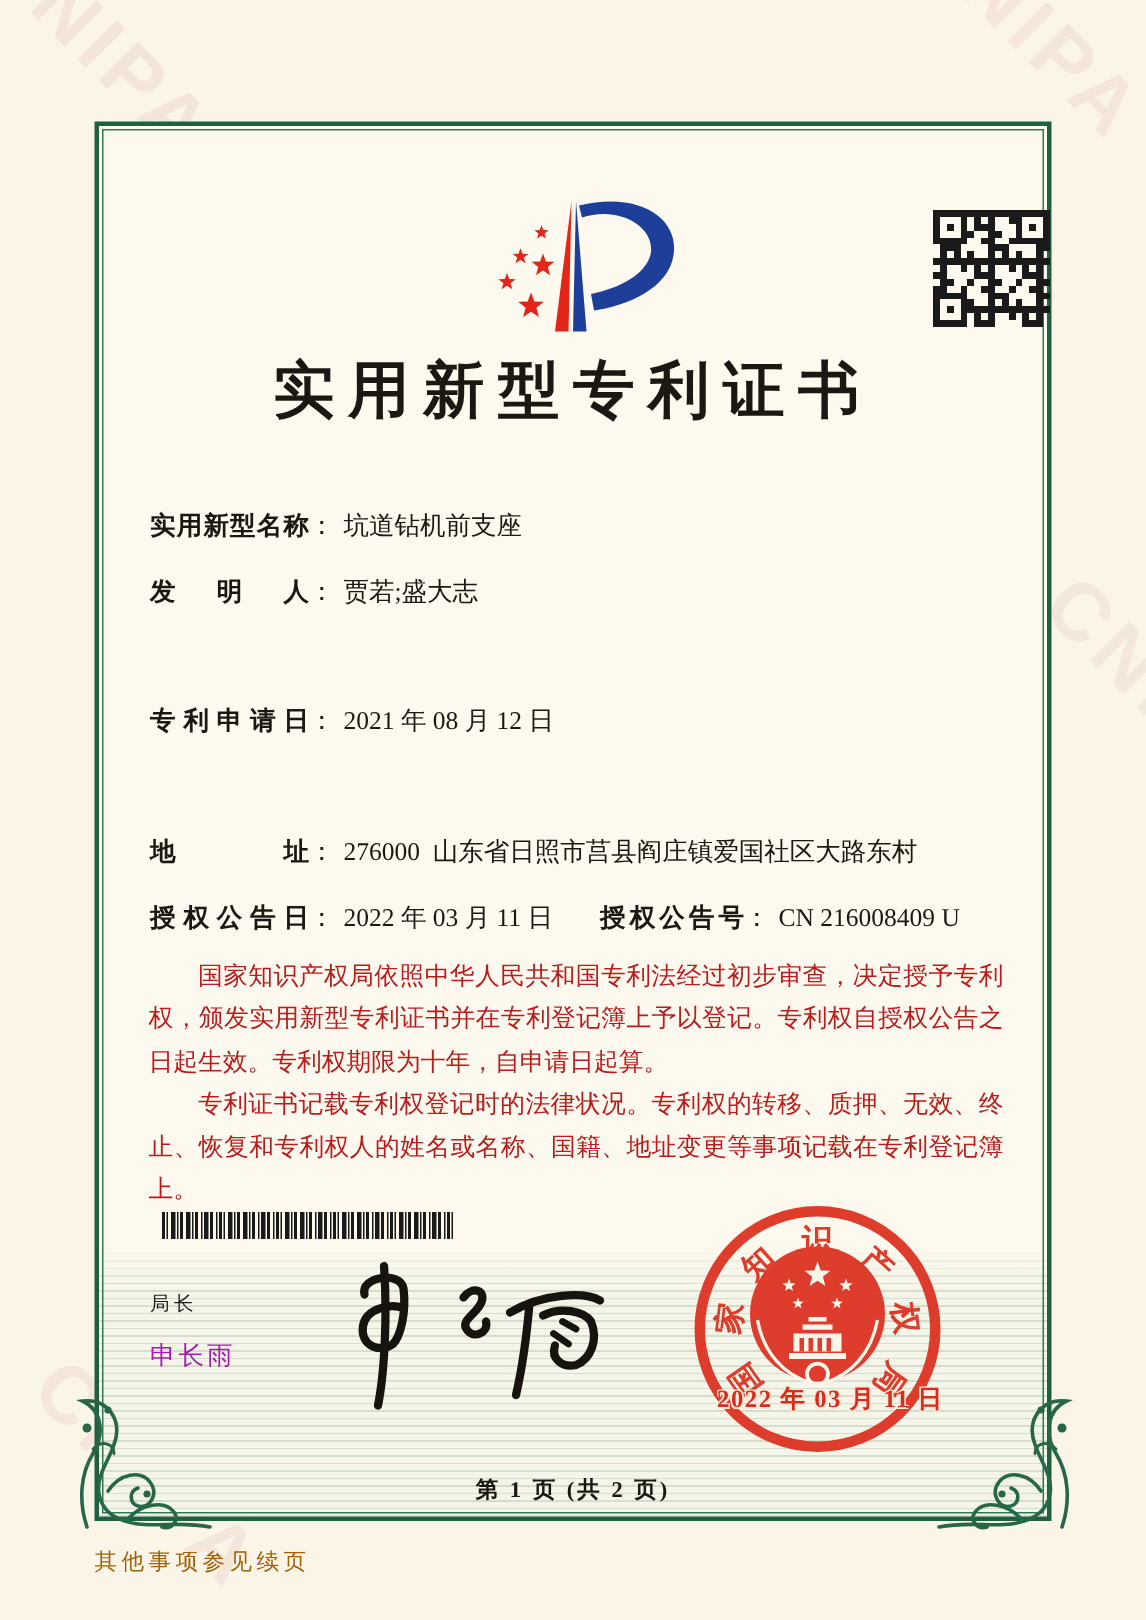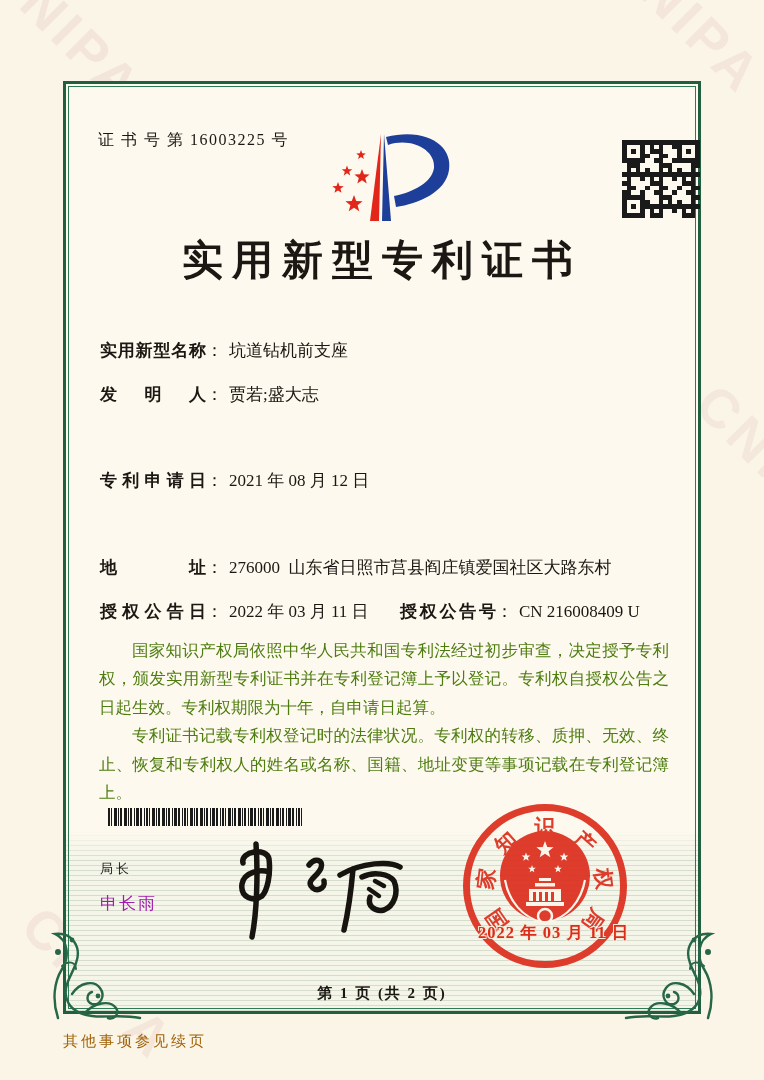--- a/index.html
+++ b/index.html
@@ -31,21 +31,21 @@
   .title{position:absolute;left:63px;top:233px;width:638px;text-align:center;font-size:41px;
          font-weight:bold;letter-spacing:9px;z-index:3;}
   
   .frow{position:absolute;left:100px;width:570px;font-size:17px;z-index:3;white-space:nowrap;}
   .flabel{display:inline-block;width:106px;text-align:justify;text-align-last:justify;vertical-align:bottom;font-weight:bold;}
   .fcolon{margin-right:6px;}
   .fvalue{white-space:pre-wrap;}
   .grant2{position:absolute;left:300px;top:0;}
   
   .body-text{position:absolute;left:99px;top:637px;width:570px;font-size:16.5px;line-height:1.72;
-             text-align:justify;z-index:3;color:#4d7c0f;}
+             text-align:justify;z-index:3;color:#b91c1c;}
   .body-text p{margin:0;text-indent:2em;}
   
   .barcode{position:absolute;left:108px;top:808px;z-index:3;}
   .signer-title{position:absolute;left:100px;top:860px;font-family:"Liberation Sans","DejaVu Sans",sans-serif;
                 font-size:13px;letter-spacing:3px;z-index:3;color:#1c1c1c;}
   .signer-name{position:absolute;left:100px;top:892px;font-family:"Liberation Sans","DejaVu Sans",sans-serif;
                font-size:17px;letter-spacing:2px;z-index:3;color:#a21caf;}
   .signature{position:absolute;left:212px;top:832px;z-index:3;}
   
   .seal{position:absolute;left:463px;top:804px;width:164px;height:164px;z-index:4;opacity:0.93;}
@@ -81,21 +81,20 @@
   <div class="wm wm2">CNIPA</div>
   <div class="wm wm3">CNIPA</div>
   <div class="wm wm4">CNIPA</div>
   <div class="wm wm5">CNIPA</div>
   <div class="wm wm6">CNIPA</div>
 
   <div class="inner-bg"></div>
   <div class="band"></div>
   <div class="frame"></div>
 
-  <div class="cert-no">证 书 号 第 16003225 号</div>
 
   <svg class="logo" width="176" height="108" viewBox="0 0 176 108">
     <polygon fill="#e2261a" points="65.00,26.00 66.23,29.30 69.76,29.45 67.00,31.65 67.94,35.05 65.00,33.10 62.06,35.05 63.00,31.65 60.24,29.45 63.77,29.30"></polygon>
     <polygon fill="#e2261a" points="51.00,41.50 52.36,45.13 56.23,45.30 53.20,47.71 54.23,51.45 51.00,49.31 47.77,51.45 48.80,47.71 45.77,45.30 49.64,45.13"></polygon>
     <polygon fill="#e2261a" points="66.00,45.00 67.97,50.28 73.61,50.53 69.20,54.04 70.70,59.47 66.00,56.36 61.30,59.47 62.80,54.04 58.39,50.53 64.03,50.28"></polygon>
     <polygon fill="#e2261a" points="42.00,58.00 43.48,61.96 47.71,62.15 44.40,64.78 45.53,68.85 42.00,66.52 38.47,68.85 39.60,64.78 36.29,62.15 40.52,61.96"></polygon>
     <polygon fill="#e2261a" points="58.00,71.00 60.22,76.94 66.56,77.22 61.59,81.17 63.29,87.28 58.00,83.78 52.71,87.28 54.41,81.17 49.44,77.22 55.78,76.94"></polygon>
     <polygon points="85,10 74,97 83,97" fill="#e2261a"></polygon>
     <polygon points="88,10 86,97 95,97" fill="#1d3f9a"></polygon>
     <path d="M90,13 C132,3 157,23 153,46 C150,68 122,80 100,83 L98,72 C118,68 136,58 138,44 C140,26 115,13 92,21 Z" fill="#1d3f9a"></path>

